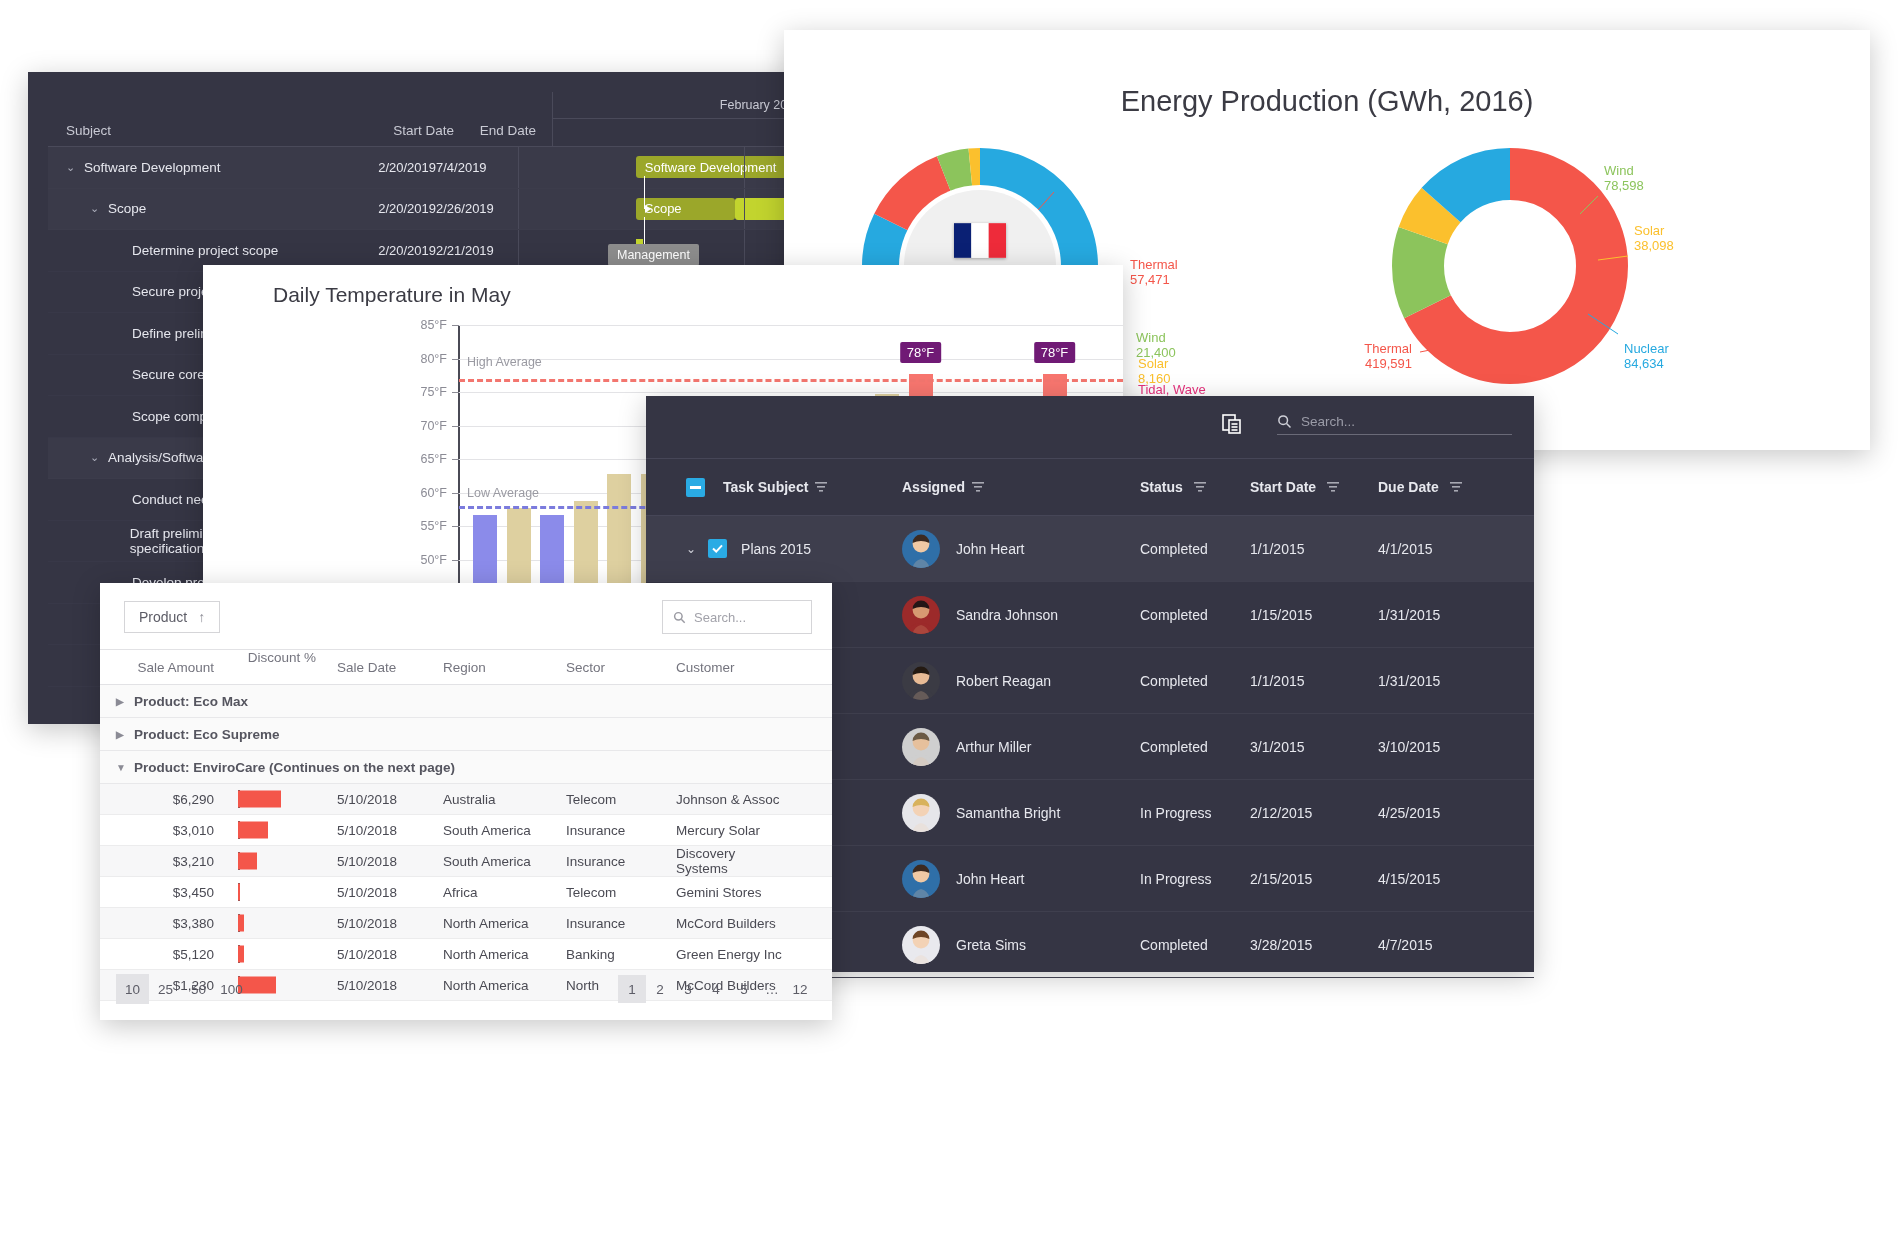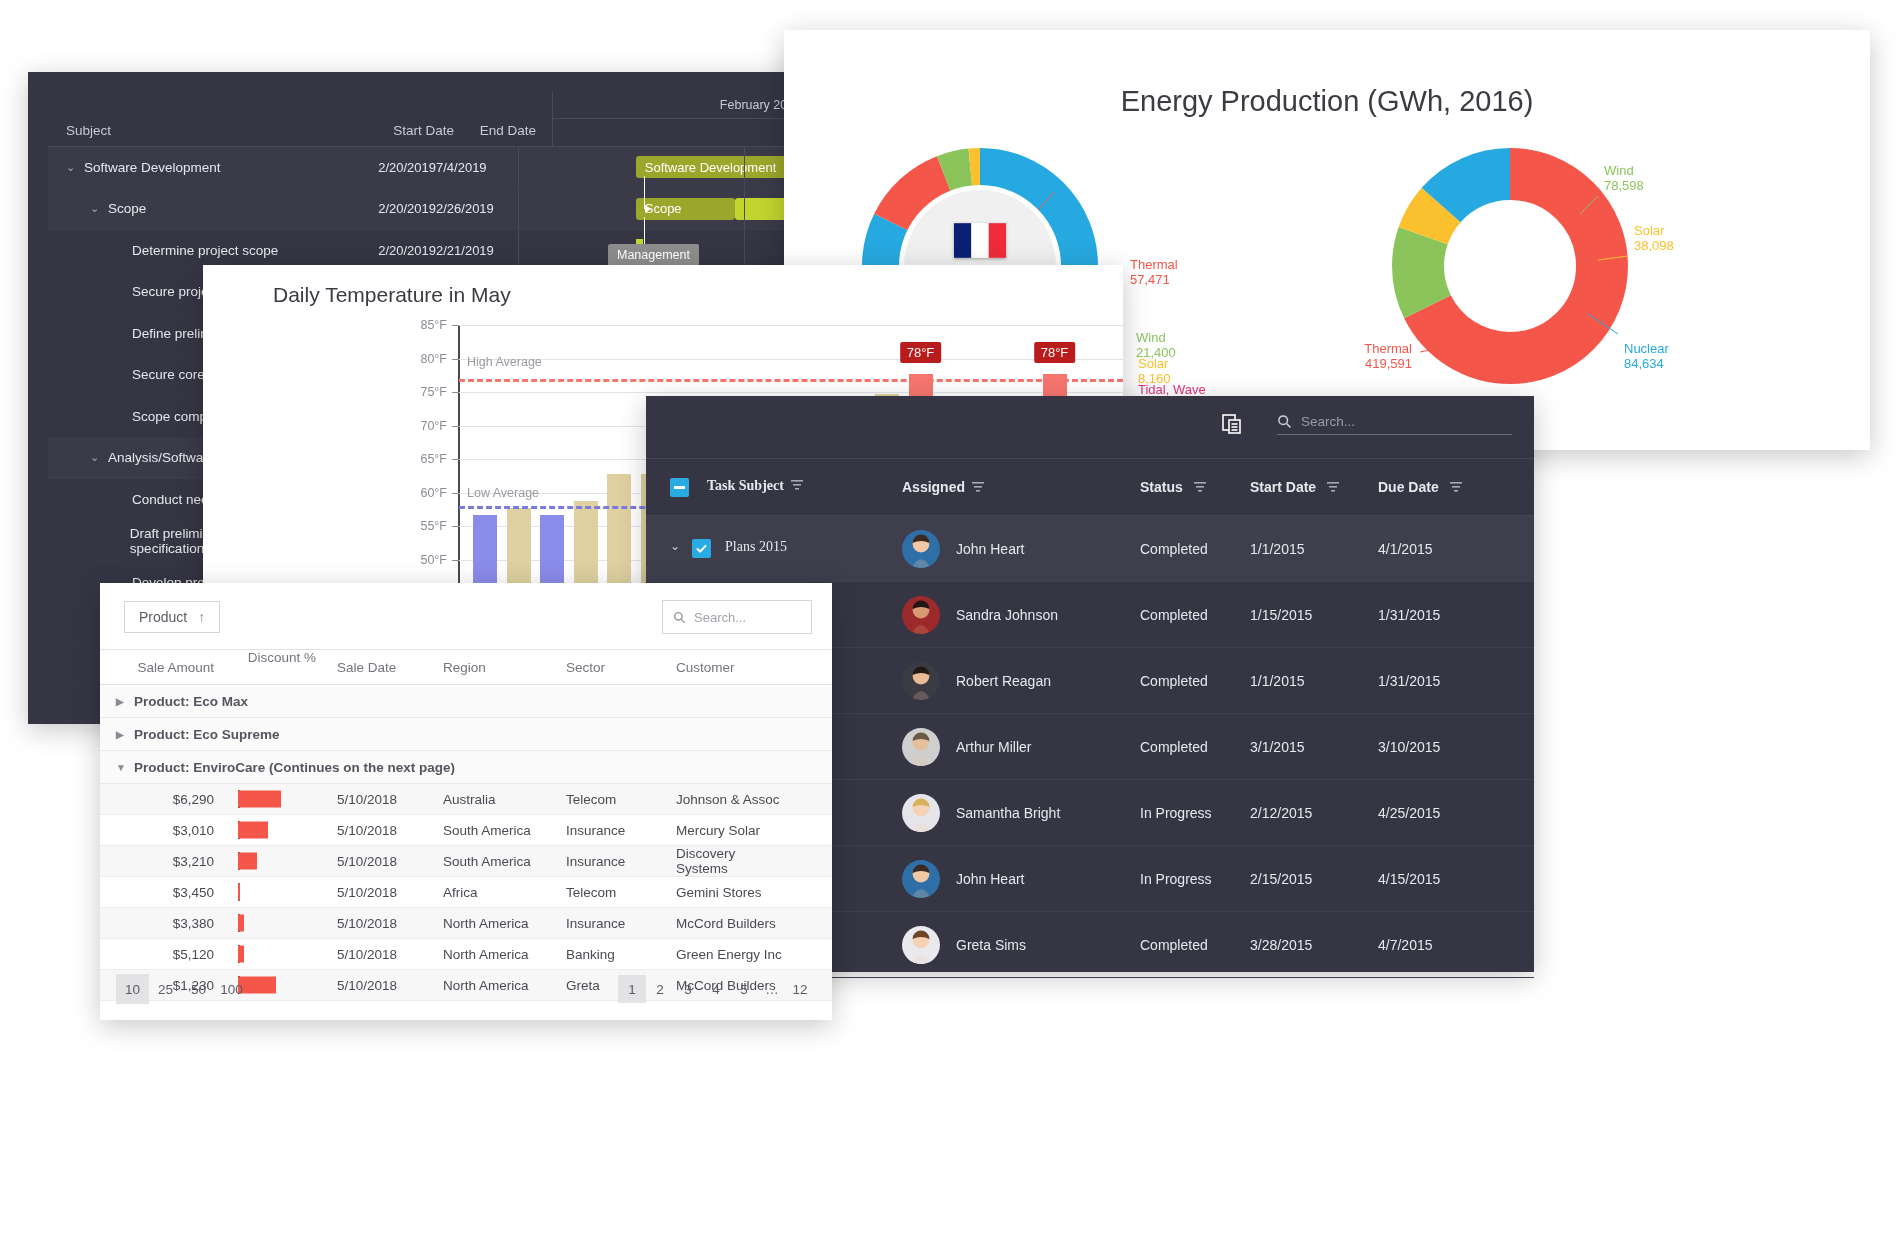--- a/index.html
+++ b/index.html
@@ -70,34 +70,34 @@
   .t-ytick{position:absolute;right:100%;transform:translateY(-50%);font-size:12.5px;color:#8b8b95;padding-right:12px;white-space:nowrap;}
   .t-tickmark{position:absolute;right:100%;width:7px;height:1px;background:#8b8b95;}
   .t-grid{position:absolute;left:0;right:0;height:1px;background:#e3e3e6;}
   .t-axis{position:absolute;left:-1px;top:0;bottom:0;width:2px;background:#4a4a55;}
   .t-bar{position:absolute;bottom:0;background:#ded0a0;}
   .t-bar.cold{background:#8b8bea;}
   .t-bar.hot{background:#f8766f;}
   .t-avg{position:absolute;left:0;right:0;border-top:3px dashed #f3766f;}
   .t-avg.low{border-top:3px dashed #7b7bdd;}
   .t-avglab{position:absolute;font-size:12.5px;color:#9a9aa2;}
-  .t-tag{position:absolute;background:#b91c1c;color:#fff;font-size:13px;padding:3px 7px;border-radius:2px;transform:translateX(-50%);}
+  .t-tag{position:absolute;background:#701a75;color:#fff;font-size:13px;padding:3px 7px;border-radius:2px;transform:translateX(-50%);}
 
   
   #taskgrid{left:646px;top:396px;width:888px;height:576px;background:#353544;color:#e7e8ee;z-index:6;}
   #tg-toolbar{height:62px;position:relative;}
   #tg-search{position:absolute;right:22px;top:18px;width:235px;border-bottom:1px solid #6a6a78;
              display:flex;align-items:center;padding-bottom:5px;}
   #tg-search .ph{font-size:13.5px;color:#9b9ca8;margin-left:9px;}
   #tg-export{position:absolute;right:290px;top:16px;}
   .tg-head{display:flex;align-items:center;height:56px;border-top:1px solid #464657;border-bottom:1px solid #464657;
            font-size:14px;font-weight:bold;color:#e7e8ee;}
   .tg-row{display:flex;align-items:center;height:65px;border-bottom:1px solid #3f3f4e;font-size:14px;}
   .tg-row.sel{background:#3e3e4d;}
-  .c-sub{width:256px;display:flex;padding-left:24px;box-sizing:border-box;font-family:Liberation Serif, serif;}
+  .c-sub{width:256px;display:flex;align-items:center;padding-left:40px;box-sizing:border-box;}
   .c-asg{width:238px;display:flex;align-items:center;}
   .c-sta{width:110px;}
   .c-sdt{width:128px;}
   .c-ddt{width:130px;}
   .filt{display:inline-block;margin-left:7px;opacity:.75;}
   .chk{width:19px;height:19px;border-radius:2px;background:#2aabe4;display:inline-flex;align-items:center;justify-content:center;}
   .avatar{width:38px;height:38px;border-radius:50%;margin-right:16px;overflow:hidden;position:relative;flex:none;}
 
   
   #prodgrid{left:100px;top:583px;width:732px;height:437px;background:#fff;z-index:7;}
@@ -776,21 +776,21 @@
         <div class="p-cus">Green Energy Inc</div>
       </div>
       <div class="pg-row">
         <div class="p-amt">$1,230</div>
         <div class="p-dis">
           <span class="dzero"></span>
           <span class="dbar" style="width:38.44px"></span>
         </div>
         <div class="p-dat">5/10/2018</div>
         <div class="p-reg">North America</div>
-        <div class="p-sec">Greta</div>
+        <div class="p-sec">North</div>
         <div class="p-cus">McCord Builders</div>
       </div>
     </div>
   <div id="pg-pager">
     <div style="display:flex;margin-left:16px;" id="pg-sizes">
         <div class="pgz on">10</div>
         <div class="pgz">25</div>
         <div class="pgz">50</div>
         <div class="pgz">100</div>
       </div>

